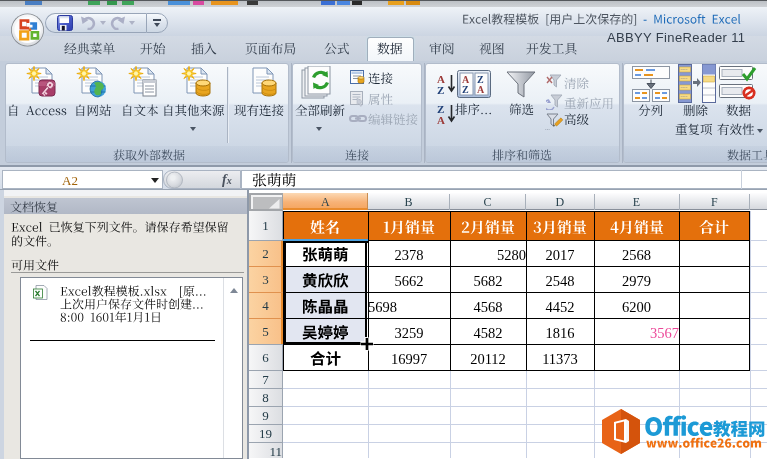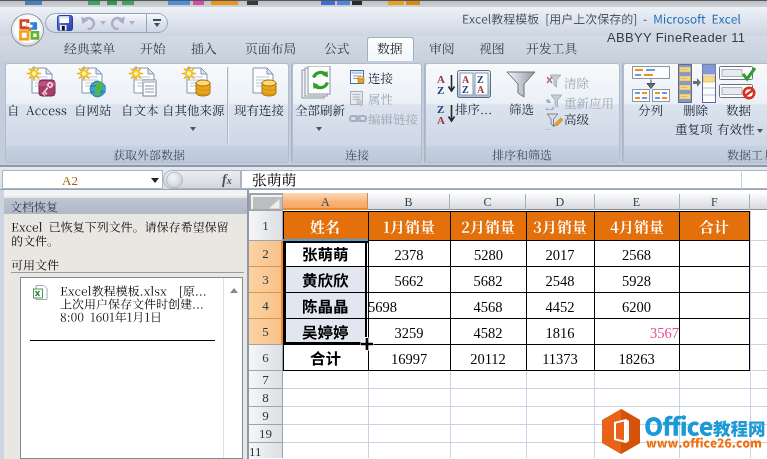--- a/index.html
+++ b/index.html
@@ -557,21 +557,21 @@
 <div class="abs" style="left:249px;top:218.3px;width:33px;text-align:center;font:13px 'Liberation Serif';color:#243c48">1</div>
 <div class="abs" style="left:249px;top:245.9px;width:33px;text-align:center;font:13px 'Liberation Serif';color:#243c48">2</div>
 <div class="abs" style="left:249px;top:272.1px;width:33px;text-align:center;font:13px 'Liberation Serif';color:#243c48">3</div>
 <div class="abs" style="left:249px;top:298.1px;width:33px;text-align:center;font:13px 'Liberation Serif';color:#243c48">4</div>
 <div class="abs" style="left:249px;top:324.1px;width:33px;text-align:center;font:13px 'Liberation Serif';color:#243c48">5</div>
 <div class="abs" style="left:249px;top:349.9px;width:33px;text-align:center;font:13px 'Liberation Serif';color:#243c48">6</div>
 <div class="abs" style="left:249px;top:371.8px;width:33px;text-align:center;font:13px 'Liberation Serif';color:#243c48">7</div>
 <div class="abs" style="left:249px;top:389.7px;width:33px;text-align:center;font:13px 'Liberation Serif';color:#243c48">8</div>
 <div class="abs" style="left:249px;top:407.7px;width:33px;text-align:center;font:13px 'Liberation Serif';color:#243c48">9</div>
 <div class="abs" style="left:249px;top:425.7px;width:33px;text-align:center;font:13px 'Liberation Serif';color:#243c48">19</div>
-<div class="abs" style="left:249px;top:443.7px;width:33px;text-align:left;font:13px 'Liberation Serif';color:#243c48">11</div>
+<div class="abs" style="left:249px;top:443.7px;width:33px;text-align:right;font:13px 'Liberation Serif';color:#243c48">11</div>
 <div style="position:absolute;left:283px;top:211px;width:466.5px;height:29px;background:#e4700c"></div>
 <svg style="position:absolute;left:310.2px;top:216.8px;overflow:visible" width="33" height="20" viewBox="0 0 33 20">
       <path transform="translate(0,15.8)" fill="#fff" d="M4 -12C4.5 -12.1 4.6 -12.2 4.6 -12.4L2.5 -12.8C2.4 -12 2.2 -10.6 1.9 -9.2H0.4L0.6 -8.8H1.9C1.6 -7.1 1.2 -5.4 0.9 -4.4C1.6 -3.9 2.4 -3.1 3 -2.4C2.4 -1 1.6 0.2 0.4 1.1L0.6 1.3C1.9 0.6 3 -0.4 3.7 -1.4C4 -1 4.2 -0.6 4.4 -0.3C5.5 0.5 7 -0.9 4.6 -2.9C5.5 -4.6 5.9 -6.5 6.1 -8.5C6.5 -8.5 6.6 -8.6 6.7 -8.7L5.2 -10L4.4 -9.2H3.5C3.7 -10.3 3.9 -11.3 4 -12ZM12.7 -5.7 11.8 -4.5H11.2V-8.2H14.2C14.4 -8.2 14.5 -8.3 14.6 -8.5C14 -9 13 -9.9 13 -9.9L12.1 -8.7H11.2V-12.1C11.6 -12.2 11.7 -12.3 11.7 -12.5L9.5 -12.7V-8.7H8.2C8.4 -9.4 8.6 -10.1 8.8 -10.9C9.2 -10.9 9.3 -11.1 9.4 -11.2L7.1 -11.7C7 -9.4 6.5 -6.8 5.9 -5.1L6.1 -5C6.9 -5.8 7.5 -7 8 -8.2H9.5V-4.5H6.9L7 -4.1H9.5V0.2H5.6L5.7 0.7H14.4C14.6 0.7 14.7 0.6 14.8 0.4C14.1 -0.2 13.1 -1 13.1 -1L12.1 0.2H11.2V-4.1H13.8C14 -4.1 14.2 -4.2 14.2 -4.4C13.7 -4.9 12.7 -5.7 12.7 -5.7ZM2.3 -4.2C2.7 -5.5 3.1 -7.2 3.4 -8.8H4.6C4.4 -7 4.1 -5.2 3.5 -3.6C3.2 -3.8 2.8 -4 2.3 -4.2Z M23.1 -12.1 20.6 -12.8C19.6 -10.3 17.6 -7.4 15.6 -5.8L15.8 -5.7C17.2 -6.4 18.6 -7.4 19.8 -8.7C20.2 -8 20.6 -7.3 20.7 -6.6C22.2 -5.4 23.8 -8.1 20.2 -9C20.6 -9.4 21 -9.9 21.3 -10.3H25.3C23.4 -7 19.7 -4.2 15.4 -2.6L15.5 -2.4C17 -2.7 18.4 -3.1 19.6 -3.6V1.4H19.9C20.9 1.4 21.4 1 21.4 0.8V0H26.4V1.2H26.7C27.3 1.2 28.2 0.8 28.3 0.7V-3.9C28.6 -4 28.8 -4.1 28.9 -4.2L27.1 -5.6L26.2 -4.6H21.8C24.2 -6 26.1 -7.8 27.4 -9.9C27.8 -9.9 28 -9.9 28.1 -10.1L26.4 -11.8L25.3 -10.7H21.7C22 -11.1 22.2 -11.5 22.5 -11.9C22.9 -11.8 23 -11.9 23.1 -12.1ZM21.4 -4.2H26.4V-0.4H21.4Z"></path>
     </svg>
 <svg style="position:absolute;left:382.5px;top:216.8px;overflow:visible" width="54" height="20" viewBox="0 0 54 20">
       <path transform="translate(0,15.8)" fill="#fff" d="M0.9 0 6.5 0V-0.4L4.8 -0.7C4.8 -1.6 4.7 -2.6 4.7 -3.5V-8.7L4.8 -11.1L4.6 -11.3L0.8 -10.4V-9.9L2.7 -10.1V-3.5L2.7 -0.7L0.9 -0.4Z M17.1 -11V-8.1H12.3V-11ZM10.5 -11.4V-6.7C10.5 -3.7 10.1 -0.9 7.6 1.2L7.8 1.4C10.7 0 11.7 -2.1 12.1 -4.2H17.1V-1C17.1 -0.8 17 -0.7 16.7 -0.7C16.4 -0.7 14.5 -0.8 14.5 -0.8V-0.6C15.3 -0.4 15.8 -0.2 16 0C16.3 0.3 16.4 0.8 16.5 1.3C18.6 1.1 18.9 0.4 18.9 -0.8V-10.7C19.2 -10.7 19.4 -10.9 19.5 -11L17.8 -12.3L16.9 -11.4H12.5L10.5 -12.1ZM17.1 -7.6V-4.6H12.2C12.3 -5.3 12.3 -6 12.3 -6.7V-7.6Z M36.4 -11.1 34.4 -12.1C34.2 -11.2 33.7 -9.7 33.3 -8.6L33.4 -8.5C34.3 -9.2 35.3 -10.2 35.8 -10.9C36.2 -10.8 36.3 -10.9 36.4 -11.1ZM28.2 -11.8 28 -11.7C28.6 -11 29.1 -9.9 29.2 -8.9C30.7 -7.7 32.1 -10.6 28.2 -11.8ZM33.9 -3.1H30V-5.2H33.9ZM25.9 -11.7C26.3 -11.7 26.4 -11.8 26.5 -12L24.2 -12.8C24 -11.2 23.1 -8.5 22.3 -7L22.4 -6.9C22.7 -7.1 23.1 -7.4 23.4 -7.7L23.4 -7.5H24.4V-5H22.3L22.5 -4.6H24.4V-1.4C24.4 -1.1 24.3 -1 23.6 -0.5L25.3 1C25.4 0.9 25.5 0.6 25.6 0.3C26.8 -1 27.7 -2.2 28.1 -2.9L28 -3C27.3 -2.6 26.7 -2.2 26 -1.8V-4.6H28.1C28.2 -4.6 28.2 -4.6 28.3 -4.6V1.3H28.5C29.3 1.3 30 0.9 30 0.8V-2.7H33.9V-0.8C33.9 -0.6 33.9 -0.5 33.6 -0.5C33.3 -0.5 32.1 -0.6 32.1 -0.6V-0.4C32.7 -0.3 33 -0.1 33.2 0.1C33.4 0.4 33.4 0.8 33.5 1.3C35.4 1.2 35.6 0.5 35.6 -0.6V-7.3C35.9 -7.3 36.1 -7.5 36.2 -7.6L34.5 -8.9L33.8 -8H32.8V-12.2C33.2 -12.2 33.3 -12.4 33.3 -12.5L31.2 -12.7V-8H30L28.3 -8.7V-5C27.8 -5.5 27.1 -6.1 27.1 -6.1L26.3 -5H26V-7.5H27.7C27.9 -7.5 28.1 -7.5 28.1 -7.7C27.6 -8.2 26.7 -9 26.7 -9L25.9 -7.9H23.5C24.1 -8.6 24.7 -9.4 25.1 -10.1H28C28.2 -10.1 28.4 -10.2 28.4 -10.4C27.9 -10.9 27 -11.6 27 -11.6L26.2 -10.6H25.4C25.6 -10.9 25.8 -11.3 25.9 -11.7ZM33.9 -5.6H30V-7.6H33.9Z M37.7 -7.3 37.9 -6.9H50.9C51.1 -6.9 51.2 -7 51.3 -7.2C50.7 -7.7 49.7 -8.5 49.7 -8.5L48.8 -7.3ZM47.2 -9.9V-8.8H41.7V-9.9ZM47.2 -10.3H41.7V-11.4H47.2ZM40 -11.8V-7.6H40.3C41 -7.6 41.7 -8 41.7 -8.1V-8.3H47.2V-7.9H47.5C48 -7.9 48.9 -8.2 48.9 -8.2V-11.1C49.2 -11.1 49.5 -11.3 49.5 -11.4L47.8 -12.7L47 -11.8H41.8L40 -12.5ZM47.3 -3.9V-2.7H45.3V-3.9ZM47.3 -4.3H45.3V-5.5H47.3ZM41.6 -3.9H43.6V-2.7H41.6ZM41.6 -4.3V-5.5H43.6V-4.3ZM47.3 -2.3V-1.9H47.6C47.9 -1.9 48.3 -2 48.6 -2.1L47.8 -1.1H45.3V-2.3ZM38.8 -1.1 38.9 -0.7H43.6V0.6H37.6L37.7 1H51C51.3 1 51.4 0.9 51.5 0.8C50.8 0.2 49.7 -0.6 49.7 -0.6L48.8 0.6H45.3V-0.7H50C50.2 -0.7 50.3 -0.8 50.4 -0.9C49.9 -1.4 49.2 -1.9 48.9 -2.2C49 -2.2 49.1 -2.3 49.1 -2.3V-5.2C49.4 -5.2 49.7 -5.4 49.8 -5.5L48 -6.9L47.2 -5.9H41.7L39.8 -6.7V-1.5H40.1C40.8 -1.5 41.6 -1.9 41.6 -2.1V-2.3H43.6V-1.1Z"></path>
     </svg>
 <svg style="position:absolute;left:460.5px;top:216.8px;overflow:visible" width="56" height="20" viewBox="0 0 56 20">
       <path transform="translate(0,15.8)" fill="#fff" d="M0.9 0H8.2V-1.6H2C2.8 -2.3 3.5 -3 4 -3.4C6.6 -5.7 7.8 -6.8 7.8 -8.4C7.8 -10.1 6.8 -11.4 4.5 -11.4C2.7 -11.4 1 -10.5 0.9 -8.8C1 -8.4 1.4 -8.2 1.7 -8.2C2.2 -8.2 2.6 -8.4 2.7 -9.3L3.1 -10.8C3.3 -10.8 3.6 -10.9 3.8 -10.9C5.1 -10.9 5.8 -10 5.8 -8.5C5.8 -6.9 5.1 -5.9 3.4 -4.1C2.7 -3.2 1.8 -2.2 0.9 -1.2Z M19 -11V-8.1H14.2V-11ZM12.4 -11.4V-6.7C12.4 -3.7 12 -0.9 9.6 1.2L9.7 1.4C12.6 0 13.7 -2.1 14 -4.2H19V-1C19 -0.8 18.9 -0.7 18.7 -0.7C18.3 -0.7 16.4 -0.8 16.4 -0.8V-0.6C17.3 -0.4 17.7 -0.2 17.9 0C18.2 0.3 18.3 0.8 18.4 1.3C20.5 1.1 20.8 0.4 20.8 -0.8V-10.7C21.1 -10.7 21.4 -10.9 21.4 -11L19.7 -12.3L18.9 -11.4H14.5L12.4 -12.1ZM19 -7.6V-4.6H14.1C14.2 -5.3 14.2 -6 14.2 -6.7V-7.6Z M38.3 -11.1 36.3 -12.1C36.1 -11.2 35.6 -9.7 35.2 -8.6L35.3 -8.5C36.2 -9.2 37.2 -10.2 37.8 -10.9C38.1 -10.8 38.3 -10.9 38.3 -11.1ZM30.1 -11.8 30 -11.7C30.5 -11 31.1 -9.9 31.2 -8.9C32.6 -7.7 34 -10.6 30.1 -11.8ZM35.8 -3.1H31.9V-5.2H35.8ZM27.8 -11.7C28.2 -11.7 28.4 -11.8 28.4 -12L26.1 -12.8C25.9 -11.2 25.1 -8.5 24.2 -7L24.3 -6.9C24.7 -7.1 25 -7.4 25.3 -7.7L25.4 -7.5H26.3V-5H24.3L24.4 -4.6H26.3V-1.4C26.3 -1.1 26.2 -1 25.5 -0.5L27.2 1C27.3 0.9 27.5 0.6 27.5 0.3C28.7 -1 29.6 -2.2 30 -2.9L30 -3C29.3 -2.6 28.6 -2.2 27.9 -1.8V-4.6H30C30.1 -4.6 30.1 -4.6 30.2 -4.6V1.3H30.4C31.2 1.3 31.9 0.9 31.9 0.8V-2.7H35.8V-0.8C35.8 -0.6 35.8 -0.5 35.5 -0.5C35.2 -0.5 34 -0.6 34 -0.6V-0.4C34.6 -0.3 34.9 -0.1 35.1 0.1C35.3 0.4 35.4 0.8 35.4 1.3C37.3 1.2 37.5 0.5 37.5 -0.6V-7.3C37.8 -7.3 38.1 -7.5 38.1 -7.6L36.5 -8.9L35.7 -8H34.8V-12.2C35.1 -12.2 35.2 -12.4 35.2 -12.5L33.1 -12.7V-8H32L30.2 -8.7V-5C29.7 -5.5 29 -6.1 29 -6.1L28.2 -5H27.9V-7.5H29.6C29.8 -7.5 30 -7.5 30 -7.7C29.5 -8.2 28.6 -9 28.6 -9L27.8 -7.9H25.4C26 -8.6 26.6 -9.4 27 -10.1H29.9C30.1 -10.1 30.3 -10.2 30.3 -10.4C29.8 -10.9 28.9 -11.6 28.9 -11.6L28.1 -10.6H27.3C27.5 -10.9 27.7 -11.3 27.8 -11.7ZM35.8 -5.6H31.9V-7.6H35.8Z M39.6 -7.3 39.8 -6.9H52.8C53 -6.9 53.2 -7 53.2 -7.2C52.6 -7.7 51.6 -8.5 51.6 -8.5L50.7 -7.3ZM49.1 -9.9V-8.8H43.7V-9.9ZM49.1 -10.3H43.7V-11.4H49.1ZM41.9 -11.8V-7.6H42.2C42.9 -7.6 43.7 -8 43.7 -8.1V-8.3H49.1V-7.9H49.4C50 -7.9 50.8 -8.2 50.9 -8.2V-11.1C51.2 -11.1 51.4 -11.3 51.5 -11.4L49.7 -12.7L48.9 -11.8H43.8L41.9 -12.5ZM49.2 -3.9V-2.7H47.2V-3.9ZM49.2 -4.3H47.2V-5.5H49.2ZM43.5 -3.9H45.5V-2.7H43.5ZM43.5 -4.3V-5.5H45.5V-4.3ZM49.2 -2.3V-1.9H49.5C49.8 -1.9 50.2 -2 50.5 -2.1L49.8 -1.1H47.2V-2.3ZM40.7 -1.1 40.8 -0.7H45.5V0.6H39.5L39.6 1H53C53.2 1 53.4 0.9 53.4 0.8C52.7 0.2 51.7 -0.6 51.7 -0.6L50.7 0.6H47.2V-0.7H51.9C52.1 -0.7 52.3 -0.8 52.3 -0.9C51.8 -1.4 51.1 -1.9 50.8 -2.2C50.9 -2.2 51 -2.3 51 -2.3V-5.2C51.4 -5.2 51.6 -5.4 51.7 -5.5L49.9 -6.9L49.1 -5.9H43.6L41.7 -6.7V-1.5H42C42.7 -1.5 43.5 -1.9 43.5 -2.1V-2.3H45.5V-1.1Z"></path>
     </svg>
@@ -582,51 +582,50 @@
       <path transform="translate(0,15.8)" fill="#fff" d="M5 0.2H6.8V-2.7H8.5V-4H6.8V-11.3H5.4L0.5 -3.7V-2.7H5ZM1.3 -4 3.3 -7.1 5 -9.8V-4Z M19 -11V-8.1H14.2V-11ZM12.4 -11.4V-6.7C12.4 -3.7 12 -0.9 9.5 1.2L9.7 1.4C12.6 0 13.6 -2.1 14 -4.2H19V-1C19 -0.8 18.9 -0.7 18.6 -0.7C18.3 -0.7 16.4 -0.8 16.4 -0.8V-0.6C17.2 -0.4 17.7 -0.2 17.9 0C18.2 0.3 18.3 0.8 18.4 1.3C20.5 1.1 20.8 0.4 20.8 -0.8V-10.7C21.1 -10.7 21.3 -10.9 21.4 -11L19.7 -12.3L18.9 -11.4H14.4L12.4 -12.1ZM19 -7.6V-4.6H14.1C14.2 -5.3 14.2 -6 14.2 -6.7V-7.6Z M38.3 -11.1 36.3 -12.1C36.1 -11.2 35.6 -9.7 35.2 -8.6L35.3 -8.5C36.2 -9.2 37.2 -10.2 37.8 -10.9C38.1 -10.8 38.2 -10.9 38.3 -11.1ZM30.1 -11.8 29.9 -11.7C30.5 -11 31 -9.9 31.2 -8.9C32.6 -7.7 34 -10.6 30.1 -11.8ZM35.8 -3.1H31.9V-5.2H35.8ZM27.8 -11.7C28.2 -11.7 28.3 -11.8 28.4 -12L26.1 -12.8C25.9 -11.2 25.1 -8.5 24.2 -7L24.3 -6.9C24.6 -7.1 25 -7.4 25.3 -7.7L25.3 -7.5H26.3V-5H24.3L24.4 -4.6H26.3V-1.4C26.3 -1.1 26.2 -1 25.5 -0.5L27.2 1C27.3 0.9 27.4 0.6 27.5 0.3C28.7 -1 29.6 -2.2 30 -2.9L29.9 -3C29.2 -2.6 28.6 -2.2 27.9 -1.8V-4.6H30C30.1 -4.6 30.1 -4.6 30.2 -4.6V1.3H30.4C31.2 1.3 31.9 0.9 31.9 0.8V-2.7H35.8V-0.8C35.8 -0.6 35.8 -0.5 35.5 -0.5C35.2 -0.5 34 -0.6 34 -0.6V-0.4C34.6 -0.3 34.9 -0.1 35.1 0.1C35.3 0.4 35.4 0.8 35.4 1.3C37.3 1.2 37.5 0.5 37.5 -0.6V-7.3C37.8 -7.3 38 -7.5 38.1 -7.6L36.5 -8.9L35.7 -8H34.7V-12.2C35.1 -12.2 35.2 -12.4 35.2 -12.5L33.1 -12.7V-8H31.9L30.2 -8.7V-5C29.7 -5.5 29 -6.1 29 -6.1L28.2 -5H27.9V-7.5H29.6C29.8 -7.5 30 -7.5 30 -7.7C29.5 -8.2 28.6 -9 28.6 -9L27.8 -7.9H25.4C26 -8.6 26.6 -9.4 27 -10.1H29.9C30.1 -10.1 30.3 -10.2 30.3 -10.4C29.8 -10.9 28.9 -11.6 28.9 -11.6L28.1 -10.6H27.3C27.5 -10.9 27.7 -11.3 27.8 -11.7ZM35.8 -5.6H31.9V-7.6H35.8Z M39.6 -7.3 39.8 -6.9H52.8C53 -6.9 53.1 -7 53.2 -7.2C52.6 -7.7 51.6 -8.5 51.6 -8.5L50.7 -7.3ZM49.1 -9.9V-8.8H43.6V-9.9ZM49.1 -10.3H43.6V-11.4H49.1ZM41.9 -11.8V-7.6H42.2C42.9 -7.6 43.6 -8 43.6 -8.1V-8.3H49.1V-7.9H49.4C49.9 -7.9 50.8 -8.2 50.8 -8.2V-11.1C51.1 -11.1 51.4 -11.3 51.4 -11.4L49.7 -12.7L48.9 -11.8H43.8L41.9 -12.5ZM49.2 -3.9V-2.7H47.2V-3.9ZM49.2 -4.3H47.2V-5.5H49.2ZM43.5 -3.9H45.5V-2.7H43.5ZM43.5 -4.3V-5.5H45.5V-4.3ZM49.2 -2.3V-1.9H49.5C49.8 -1.9 50.2 -2 50.5 -2.1L49.8 -1.1H47.2V-2.3ZM40.7 -1.1 40.8 -0.7H45.5V0.6H39.5L39.6 1H52.9C53.2 1 53.3 0.9 53.4 0.8C52.7 0.2 51.6 -0.6 51.6 -0.6L50.7 0.6H47.2V-0.7H51.9C52.1 -0.7 52.2 -0.8 52.3 -0.9C51.8 -1.4 51.1 -1.9 50.8 -2.2C50.9 -2.2 51 -2.3 51 -2.3V-5.2C51.3 -5.2 51.6 -5.4 51.7 -5.5L49.9 -6.9L49.1 -5.9H43.6L41.7 -6.7V-1.5H42C42.7 -1.5 43.5 -1.9 43.5 -2.1V-2.3H45.5V-1.1Z"></path>
     </svg>
 <svg style="position:absolute;left:699.2px;top:216.8px;overflow:visible" width="33" height="20" viewBox="0 0 33 20">
       <path transform="translate(0,15.8)" fill="#fff" d="M4 -6.9 4.1 -6.5H10.7C10.9 -6.5 11.1 -6.6 11.1 -6.8C10.4 -7.4 9.3 -8.2 9.3 -8.2L8.3 -6.9ZM8 -11.6C8.9 -9.3 10.9 -7.5 13.2 -6.4C13.4 -7.1 13.8 -7.8 14.6 -8V-8.3C12.3 -8.9 9.6 -10 8.3 -11.8C8.8 -11.8 8.9 -11.9 9 -12.2L6.4 -12.8C5.7 -10.7 3 -7.6 0.4 -6L0.5 -5.8C3.5 -7 6.6 -9.3 8 -11.6ZM10.3 -3.9V-0.4H4.8V-3.9ZM3 -4.3V1.3H3.2C4 1.3 4.8 0.9 4.8 0.8V0.1H10.3V1.2H10.6C11.2 1.2 12.1 0.9 12.2 0.8V-3.5C12.5 -3.6 12.7 -3.8 12.8 -3.9L11 -5.2L10.1 -4.3H4.9L3 -5.1Z M17 -12.6 16.8 -12.5C17.5 -11.8 18.4 -10.7 18.7 -9.8C20.4 -8.8 21.5 -12.1 17 -12.6ZM19.4 -7.9C19.8 -7.9 19.9 -8.1 20 -8.2L18.5 -9.4L17.8 -8.6H15.5L15.6 -8.2H17.7V-2C17.7 -1.7 17.6 -1.5 17 -1.2L18.2 0.7C18.4 0.6 18.6 0.4 18.7 0.1C20.2 -1.2 21.3 -2.3 21.9 -2.9L21.9 -3.1C21 -2.7 20.2 -2.4 19.4 -2ZM26.2 -12.4 23.9 -12.7V-7.2H20.4L20.6 -6.8H23.9V1.3H24.2C24.9 1.3 25.7 0.9 25.7 0.6V-6.8H29.3C29.5 -6.8 29.7 -6.9 29.7 -7C29 -7.6 27.9 -8.5 27.9 -8.5L27 -7.2H25.7V-12C26.1 -12.1 26.2 -12.2 26.2 -12.4Z"></path>
     </svg>
 <div style="position:absolute;left:284px;top:266.2px;width:83px;height:78.1px;background:#e2e6f1"></div>
 <svg style="position:absolute;left:302.0px;top:243.8px;overflow:visible" width="49" height="21" viewBox="0 0 49 21">
       <path transform="translate(0,16.3)" fill="#000" d="M12.8 -12.6C12.1 -11.2 10.8 -9.8 9.5 -9C9.9 -8.7 10.6 -8 10.9 -7.7C12.3 -8.7 13.7 -10.4 14.6 -12ZM1.6 -9.3C1.5 -7.5 1.3 -5.2 1 -3.8H2L3.9 -3.8C3.8 -1.6 3.6 -0.7 3.4 -0.4C3.2 -0.3 3.1 -0.3 2.8 -0.3C2.5 -0.3 1.8 -0.3 1.1 -0.3C1.4 0.1 1.6 0.8 1.7 1.3C2.5 1.3 3.2 1.3 3.7 1.2C4.2 1.2 4.6 1 5 0.7C5.4 0.1 5.6 -1.3 5.8 -4.8C5.8 -5 5.8 -5.4 5.8 -5.4H3L3.2 -7.5H5.8V-12.8H1.2V-11.1H4V-9.3ZM7.3 1.4C7.6 1.2 8.1 0.9 11.1 -0.3C11 -0.7 11 -1.6 11 -2.1L9.2 -1.4V-5.7H10.2C10.9 -2.7 12.1 -0.2 14 1.1C14.3 0.7 14.9 0 15.3 -0.3C13.6 -1.4 12.5 -3.4 12 -5.7H14.9V-7.5H9.2V-12.9H7.3V-7.5H5.9V-5.7H7.3V-1.3C7.3 -0.7 6.9 -0.3 6.5 -0.1C6.8 0.2 7.1 1 7.3 1.4Z M20.3 -4.5V-3.3H18.5V-4.5ZM20.3 -6H18.5V-7.1H20.3ZM23.2 -8.9V-4.9C23.2 -3.2 23 -1.3 20.8 0C21.1 0.3 21.7 1 22 1.4C23.5 0.5 24.3 -0.8 24.7 -2.1H27.8V-0.7C27.8 -0.5 27.7 -0.4 27.5 -0.4C27.2 -0.4 26.4 -0.4 25.7 -0.5C25.9 0 26.2 0.7 26.3 1.2C27.5 1.2 28.3 1.2 28.9 0.9C29.4 0.7 29.6 0.2 29.6 -0.7V-8.9ZM25 -7.3H27.8V-6.3H25ZM25 -4.7H27.8V-3.7H25C25 -4 25 -4.4 25 -4.7ZM16.9 -8.7V-0.7H18.5V-1.7H22V-8.7ZM25.2 -13.2V-12.1H21.3V-13.2H19.4V-12.1H16.4V-10.4H19.4V-9.3H21.3V-10.4H25.2V-9.3H27V-10.4H30.2V-12.1H27V-13.2Z M35.8 -4.5V-3.3H34V-4.5ZM35.8 -6H34V-7.1H35.8ZM38.7 -8.9V-4.9C38.7 -3.2 38.5 -1.3 36.3 0C36.6 0.3 37.2 1 37.5 1.4C39 0.5 39.8 -0.8 40.2 -2.1H43.3V-0.7C43.3 -0.5 43.2 -0.4 43 -0.4C42.7 -0.4 41.9 -0.4 41.2 -0.5C41.4 0 41.7 0.7 41.8 1.2C43 1.2 43.8 1.2 44.4 0.9C45 0.7 45.1 0.2 45.1 -0.7V-8.9ZM40.5 -7.3H43.3V-6.3H40.5ZM40.5 -4.7H43.3V-3.7H40.5C40.5 -4 40.5 -4.4 40.5 -4.7ZM32.4 -8.7V-0.7H34V-1.7H37.5V-8.7ZM40.7 -13.2V-12.1H36.8V-13.2H34.9V-12.1H31.9V-10.4H34.9V-9.3H36.8V-10.4H40.7V-9.3H42.5V-10.4H45.7V-12.1H42.5V-13.2Z"></path>
     </svg>
 <div class="abs" style="left:368px;top:246.6px;width:82px;text-align:center;font:14.5px 'Liberation Serif';color:#000">2378</div>
-<div class="abs" style="left:474px;top:246.6px;width:76px;text-align:left;font:14.5px 'Liberation Serif';color:#000">5280</div>
+<div class="abs" style="left:450px;top:246.6px;width:76px;text-align:right;font:14.5px 'Liberation Serif';color:#000">5280</div>
 <div class="abs" style="left:526px;top:246.6px;width:68px;text-align:center;font:14.5px 'Liberation Serif';color:#000">2017</div>
 <div class="abs" style="left:594px;top:246.6px;width:85px;text-align:center;font:14.5px 'Liberation Serif';color:#000">2568</div>
 <svg style="position:absolute;left:302.0px;top:270.0px;overflow:visible" width="49" height="21" viewBox="0 0 49 21">
       <path transform="translate(0,16.3)" fill="#000" d="M8.9 -0.5C10.5 0.1 12.3 0.9 13.3 1.4L14.7 0.1C13.7 -0.3 12 -0.9 10.4 -1.5H13.4V-7H8.7V-7.8H14.8V-9.5H11.1V-10.4H13.7V-12H11.1V-13.2H9.2V-12H6.3V-13.2H4.4V-12H1.9V-10.4H4.4V-9.5H0.8V-7.8H6.8V-7H2.3V-1.5H5.1C4 -0.9 2.2 -0.2 0.7 0.1C1.1 0.5 1.7 1.1 2 1.4C3.6 1 5.6 0.2 6.9 -0.5L5.5 -1.5H9.7ZM6.3 -9.5V-10.4H9.2V-9.5ZM4.1 -3.7H6.8V-2.8H4.1ZM8.7 -3.7H11.5V-2.8H8.7ZM4.1 -5.7H6.8V-4.9H4.1ZM8.7 -5.7H11.5V-4.9H8.7Z M24.7 -13.2C24.4 -11.1 23.8 -9 22.9 -7.6V-8.6H18.7V-10.4C20.2 -10.8 21.8 -11.2 23.1 -11.8L21.6 -13.1C20.5 -12.5 18.6 -11.9 16.9 -11.6V-6.6C16.9 -4.6 16.9 -1.8 15.9 0C16.2 0.2 17 0.9 17.2 1.3C18.4 -0.8 18.7 -4.3 18.7 -6.6V-6.9H19.9V0.9H21.7V-6.9H22.9V-7.2C23.3 -6.9 23.9 -6.5 24.2 -6.3C24.7 -7.1 25.2 -8.1 25.6 -9.3H28.6C28.4 -8.3 28.1 -7.3 27.9 -6.6L29.4 -6.2C29.8 -7.3 30.3 -9.1 30.7 -10.6L29.4 -11L29.2 -10.9H26.1C26.2 -11.6 26.3 -12.3 26.4 -12.9ZM25.6 -8.5V-7.4C25.6 -5.4 25.2 -2.1 22.3 0.1C22.6 0.4 23.2 1.1 23.5 1.5C25.1 0.2 26.1 -1.4 26.6 -2.9C27.3 -1.2 28.2 0.1 29.6 1.4C29.9 0.9 30.3 0.3 30.8 0C28.9 -1.5 27.9 -3.3 27.2 -6.2C27.3 -6.6 27.3 -7 27.3 -7.3V-8.5Z M40.2 -13.2C39.9 -11.1 39.3 -9 38.4 -7.6V-8.6H34.2V-10.4C35.7 -10.8 37.3 -11.2 38.6 -11.8L37.1 -13.1C36 -12.5 34.1 -11.9 32.4 -11.6V-6.6C32.4 -4.6 32.4 -1.8 31.4 0C31.7 0.2 32.5 0.9 32.7 1.3C33.9 -0.8 34.2 -4.3 34.2 -6.6V-6.9H35.4V0.9H37.2V-6.9H38.4V-7.2C38.8 -6.9 39.4 -6.5 39.7 -6.3C40.2 -7.1 40.7 -8.1 41.1 -9.3H44.1C43.9 -8.3 43.6 -7.3 43.4 -6.6L44.9 -6.2C45.3 -7.3 45.8 -9.1 46.2 -10.6L44.9 -11L44.7 -10.9H41.6C41.7 -11.6 41.8 -12.3 41.9 -12.9ZM41.1 -8.5V-7.4C41.1 -5.4 40.7 -2.1 37.8 0.1C38.1 0.4 38.7 1.1 39 1.5C40.6 0.2 41.6 -1.4 42.1 -2.9C42.8 -1.2 43.7 0.1 45.1 1.4C45.4 0.9 45.8 0.3 46.3 0C44.4 -1.5 43.4 -3.3 42.7 -6.2C42.8 -6.6 42.8 -7 42.8 -7.3V-8.5Z"></path>
     </svg>
 <div class="abs" style="left:368px;top:272.8px;width:82px;text-align:center;font:14.5px 'Liberation Serif';color:#000">5662</div>
 <div class="abs" style="left:450px;top:272.8px;width:76px;text-align:center;font:14.5px 'Liberation Serif';color:#000">5682</div>
 <div class="abs" style="left:526px;top:272.8px;width:68px;text-align:center;font:14.5px 'Liberation Serif';color:#000">2548</div>
-<div class="abs" style="left:594px;top:272.8px;width:85px;text-align:center;font:14.5px 'Liberation Serif';color:#000">5928</div>
+<div class="abs" style="left:594px;top:272.8px;width:85px;text-align:center;font:14.5px 'Liberation Serif';color:#000">2979</div>
 <svg style="position:absolute;left:302.0px;top:296.0px;overflow:visible" width="49" height="21" viewBox="0 0 49 21">
       <path transform="translate(0,16.3)" fill="#000" d="M11.9 -3.2C12.5 -2.1 13.3 -0.5 13.6 0.4L15.2 -0.4C14.8 -1.3 14 -2.8 13.4 -3.9ZM6.9 -3.8C6.5 -2.7 5.8 -1.3 5 -0.4C5.3 -0.2 5.9 0.3 6.3 0.7C7.2 -0.4 8.1 -2 8.6 -3.3ZM1 -12.5V1.4H2.7V-10.8H4C3.8 -9.8 3.4 -8.4 3.1 -7.4C4 -6.4 4.2 -5.5 4.2 -4.8C4.2 -4.3 4.1 -4 3.9 -3.9C3.8 -3.8 3.6 -3.8 3.5 -3.8C3.3 -3.8 3.1 -3.8 2.8 -3.8C3.1 -3.3 3.2 -2.6 3.3 -2.1C3.6 -2.1 4 -2.1 4.3 -2.2C4.6 -2.2 4.9 -2.3 5.2 -2.5C5.7 -2.9 5.9 -3.5 5.9 -4.5C5.9 -5.4 5.7 -6.4 4.8 -7.6C5.2 -8.8 5.7 -10.5 6.1 -11.8L4.8 -12.6L4.6 -12.5ZM5.9 -11.2V-9.5H7.5C7.2 -8.6 6.9 -7.9 6.8 -7.6C6.5 -6.9 6.3 -6.5 5.9 -6.4C6.2 -5.9 6.5 -5 6.6 -4.6C6.7 -4.8 7.4 -4.9 8 -4.9H9.5V-0.7C9.5 -0.5 9.4 -0.4 9.3 -0.4C9.1 -0.4 8.5 -0.4 8 -0.4C8.2 0.1 8.4 0.8 8.5 1.3C9.4 1.3 10.1 1.3 10.7 1C11.2 0.7 11.3 0.2 11.3 -0.6V-4.9H14.3V-6.6H11.3V-8.6H9.5V-6.6H8.2C8.6 -7.5 9 -8.5 9.3 -9.5H14.8V-11.2H9.9C10 -11.9 10.2 -12.5 10.3 -13.1L8.3 -13.3C8.2 -12.6 8 -11.9 7.9 -11.2Z M20.6 -8.8H25.8V-7.9H20.6ZM20.6 -11.1H25.8V-10.2H20.6ZM18.8 -12.6V-6.4H27.7V-12.6ZM18.5 -1.8H20.9V-0.7H18.5ZM18.5 -3.1V-4.1H20.9V-3.1ZM16.8 -5.7V1.4H18.5V0.9H20.9V1.3H22.8V-5.7ZM25.5 -1.8H28V-0.7H25.5ZM25.5 -3.1V-4.1H28V-3.1ZM23.7 -5.7V1.4H25.5V0.9H28V1.3H29.9V-5.7Z M36.1 -8.8H41.3V-7.9H36.1ZM36.1 -11.1H41.3V-10.2H36.1ZM34.3 -12.6V-6.4H43.2V-12.6ZM34 -1.8H36.4V-0.7H34ZM34 -3.1V-4.1H36.4V-3.1ZM32.3 -5.7V1.4H34V0.9H36.4V1.3H38.3V-5.7ZM41 -1.8H43.5V-0.7H41ZM41 -3.1V-4.1H43.5V-3.1ZM39.2 -5.7V1.4H41V0.9H43.5V1.3H45.4V-5.7Z"></path>
     </svg>
 <div class="abs" style="left:368px;top:298.9px;width:82px;text-align:left;font:14.5px 'Liberation Serif';color:#000">5698</div>
 <div class="abs" style="left:450px;top:298.9px;width:76px;text-align:center;font:14.5px 'Liberation Serif';color:#000">4568</div>
 <div class="abs" style="left:526px;top:298.9px;width:68px;text-align:center;font:14.5px 'Liberation Serif';color:#000">4452</div>
 <div class="abs" style="left:594px;top:298.9px;width:85px;text-align:center;font:14.5px 'Liberation Serif';color:#000">6200</div>
 <svg style="position:absolute;left:302.0px;top:322.0px;overflow:visible" width="49" height="21" viewBox="0 0 49 21">
       <path transform="translate(0,16.3)" fill="#000" d="M4.2 -11H11.1V-9.4H4.2ZM2.4 -12.6V-7.8H13V-12.6ZM1.8 -6.7V-5.1H6.6C6.5 -4.7 6.5 -4.4 6.4 -4H0.8V-2.4H5.8C5.1 -1.3 3.6 -0.6 0.6 -0.2C0.9 0.2 1.3 0.9 1.5 1.4C5.2 0.8 6.9 -0.3 7.8 -2C8.8 0 10.5 1 13.8 1.4C14 0.9 14.5 0.1 14.9 -0.3C12.1 -0.4 10.4 -1.1 9.5 -2.4H14.7V-4H8.3C8.4 -4.4 8.4 -4.7 8.5 -5.1H13.7V-6.7Z M24.1 -8.6H27.7V-7.8H24.1ZM22.4 -9.9V-6.5H29.4V-9.9ZM24.6 -12.8C24.7 -12.5 24.9 -12.2 25 -11.9H21.4V-10.4H30.4V-11.9H27C26.8 -12.3 26.6 -12.8 26.3 -13.2ZM21.3 -6V-3.3H22.6V-2.4H25V-0.4C25 -0.2 25 -0.2 24.8 -0.2C24.6 -0.2 23.8 -0.2 23.2 -0.2C23.5 0.2 23.7 0.9 23.7 1.3C24.8 1.3 25.5 1.3 26.1 1.1C26.7 0.9 26.8 0.5 26.8 -0.3V-2.4H29.1V-3.3H30.5V-6ZM22.8 -3.8V-4.5H28.8V-3.8ZM16 -10.1V-8.4H17.1C16.9 -6.9 16.6 -5.5 16.3 -4.5C16.9 -3.9 17.6 -3.3 18.3 -2.7C17.7 -1.5 16.9 -0.6 15.9 0C16.2 0.3 16.7 0.9 16.9 1.3C17.9 0.6 18.8 -0.3 19.4 -1.4C19.8 -0.9 20.2 -0.4 20.4 0L21.6 -1.2C21.3 -1.8 20.8 -2.4 20.2 -3C20.9 -4.8 21.3 -7.1 21.5 -9.9L20.5 -10.1L20.2 -10.1H19C19.2 -11.1 19.3 -12.1 19.4 -13.1L17.8 -13.2C17.7 -12.2 17.6 -11.1 17.4 -10.1ZM18.9 -4.3 18.1 -5C18.3 -6 18.5 -7.2 18.7 -8.4H19.8C19.6 -6.8 19.3 -5.5 18.9 -4.3Z M39.6 -8.6H43.2V-7.8H39.6ZM37.9 -9.9V-6.5H44.9V-9.9ZM40.1 -12.8C40.2 -12.5 40.4 -12.2 40.5 -11.9H36.9V-10.4H45.9V-11.9H42.5C42.3 -12.3 42.1 -12.8 41.8 -13.2ZM36.8 -6V-3.3H38.1V-2.4H40.5V-0.4C40.5 -0.2 40.5 -0.2 40.3 -0.2C40.1 -0.2 39.3 -0.2 38.8 -0.2C39 0.2 39.2 0.9 39.2 1.3C40.3 1.3 41 1.3 41.6 1.1C42.2 0.9 42.3 0.5 42.3 -0.3V-2.4H44.6V-3.3H46V-6ZM38.3 -3.8V-4.5H44.3V-3.8ZM31.5 -10.1V-8.4H32.6C32.4 -6.9 32.1 -5.5 31.8 -4.5C32.4 -3.9 33.1 -3.3 33.8 -2.7C33.2 -1.5 32.4 -0.6 31.4 0C31.7 0.3 32.2 0.9 32.4 1.3C33.4 0.6 34.3 -0.3 34.9 -1.4C35.3 -0.9 35.7 -0.4 35.9 0L37.1 -1.2C36.8 -1.8 36.3 -2.4 35.7 -3C36.4 -4.8 36.8 -7.1 37 -9.9L36 -10.1L35.7 -10.1H34.5C34.7 -11.1 34.8 -12.1 34.9 -13.1L33.3 -13.2C33.2 -12.2 33.1 -11.1 32.9 -10.1ZM34.4 -4.3 33.6 -5C33.8 -6 34 -7.2 34.2 -8.4H35.3C35.1 -6.8 34.8 -5.5 34.4 -4.3Z"></path>
     </svg>
 <div class="abs" style="left:368px;top:324.8px;width:82px;text-align:center;font:14.5px 'Liberation Serif';color:#000">3259</div>
 <div class="abs" style="left:450px;top:324.8px;width:76px;text-align:center;font:14.5px 'Liberation Serif';color:#000">4582</div>
 <div class="abs" style="left:526px;top:324.8px;width:68px;text-align:center;font:14.5px 'Liberation Serif';color:#000">1816</div>
 <div class="abs" style="left:594px;top:324.8px;width:85px;text-align:right;font:14.5px 'Liberation Serif';color:#ec4899">3567</div>
 <svg style="position:absolute;left:309.8px;top:347.7px;overflow:visible" width="34" height="21" viewBox="0 0 34 21">
       <path transform="translate(0,16.3)" fill="#000" d="M7.9 -13.2C6.2 -10.8 3.3 -8.9 0.4 -7.8C1 -7.3 1.5 -6.6 1.8 -6.1C2.5 -6.4 3.2 -6.8 3.9 -7.2V-6.4H11.7V-7.5C12.4 -7 13.2 -6.7 13.9 -6.3C14.2 -6.9 14.7 -7.6 15.2 -8C13.1 -8.8 11 -9.8 9 -11.7L9.5 -12.4ZM5.3 -8.2C6.2 -8.8 7.1 -9.6 7.9 -10.4C8.8 -9.5 9.7 -8.8 10.6 -8.2ZM2.9 -5.1V1.4H4.8V0.7H10.9V1.3H12.9V-5.1ZM4.8 -1V-3.5H10.9V-1Z M17.3 -11.8C18.2 -11.1 19.3 -10 19.8 -9.4L21.1 -10.7C20.5 -11.4 19.3 -12.4 18.5 -13ZM16.1 -8.4V-6.5H18.4V-1.9C18.4 -1.2 17.9 -0.7 17.5 -0.4C17.8 0 18.3 0.8 18.4 1.3C18.7 0.9 19.3 0.5 22.4 -1.8C22.2 -2.2 21.9 -3 21.8 -3.5L20.2 -2.4V-8.4ZM24.9 -13.1V-8.3H21.2V-6.3H24.9V1.4H26.9V-6.3H30.5V-8.3H26.9V-13.1Z"></path>
     </svg>
 <div class="abs" style="left:368px;top:350.9px;width:82px;text-align:center;font:14.5px 'Liberation Serif';color:#000">16997</div>
 <div class="abs" style="left:450px;top:350.9px;width:76px;text-align:center;font:14.5px 'Liberation Serif';color:#000">20112</div>
 <div class="abs" style="left:526px;top:350.9px;width:68px;text-align:center;font:14.5px 'Liberation Serif';color:#000">11373</div>
-<div class="abs" style="left:594px;top:350.9px;width:85px;text-align:center;font:14.5px 'Liberation Serif';color:#000">18263</div>
 <div style="position:absolute;left:283px;top:211.0px;width:466.5px;height:1px;background:#000"></div>
 <div style="position:absolute;left:283px;top:240.0px;width:466.5px;height:1px;background:#000"></div>
 <div style="position:absolute;left:283px;top:266.2px;width:466.5px;height:1px;background:#000"></div>
 <div style="position:absolute;left:283px;top:292.3px;width:466.5px;height:1px;background:#000"></div>
 <div style="position:absolute;left:283px;top:318.2px;width:466.5px;height:1px;background:#000"></div>
 <div style="position:absolute;left:283px;top:344.3px;width:466.5px;height:1px;background:#000"></div>
 <div style="position:absolute;left:283px;top:369.5px;width:466.5px;height:1.8px;background:#000"></div>
 <div style="position:absolute;left:283.0px;top:211px;width:1px;height:160px;background:#000"></div>
 <div style="position:absolute;left:367.5px;top:211px;width:1px;height:160px;background:#000"></div>
 <div style="position:absolute;left:449.5px;top:211px;width:1px;height:160px;background:#000"></div>

